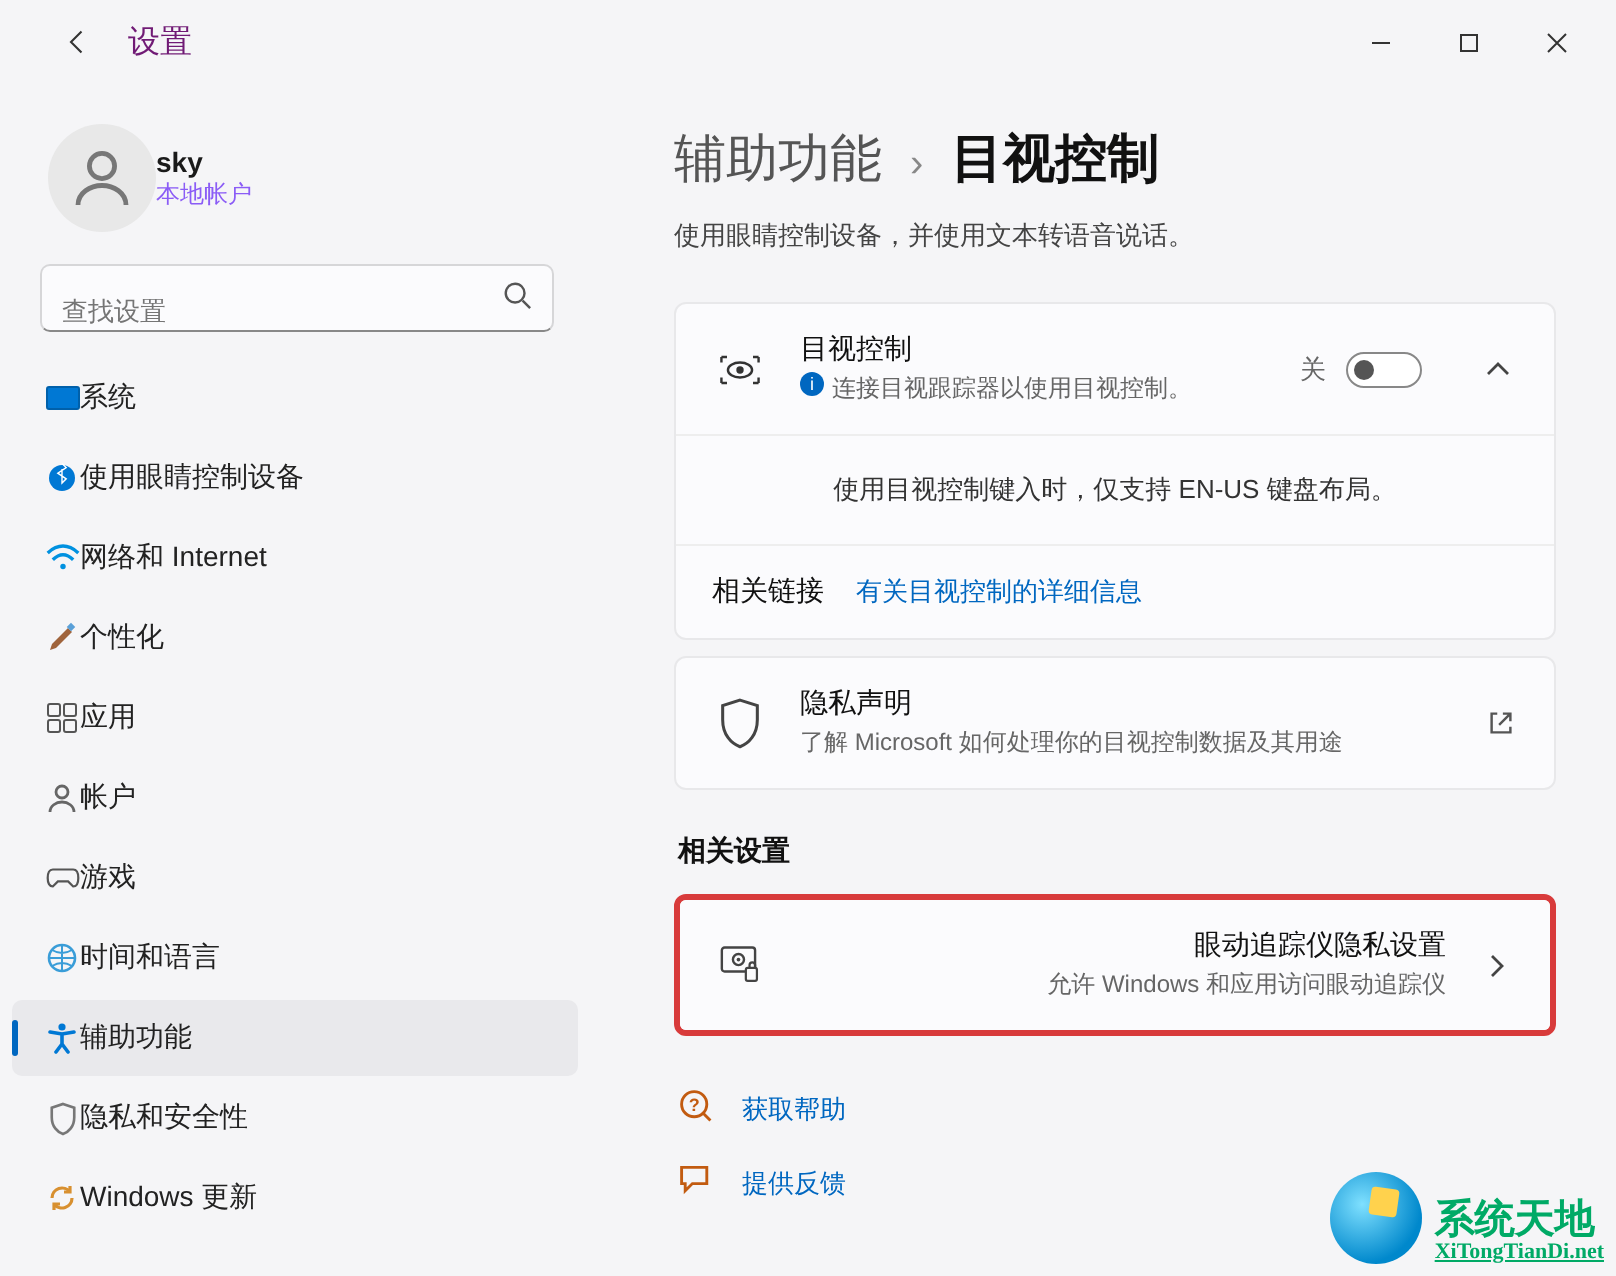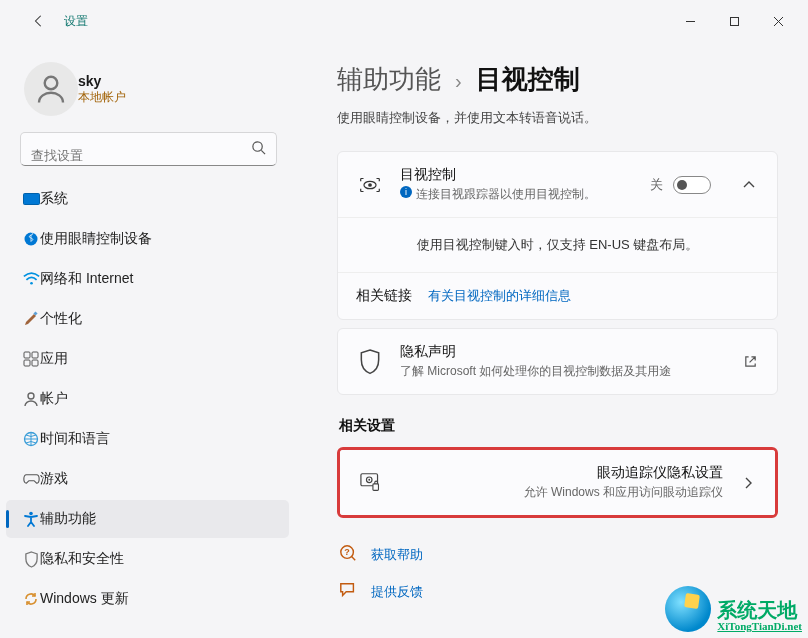--- a/index.html
+++ b/index.html
@@ -19,21 +19,21 @@
       align-items: center;
       padding: 0 8px 0 24px;
       background: #f5f5f7;
     }
     .back-btn {
       width: 30px; height: 30px;
       display: flex; align-items: center; justify-content: center;
       border-radius: 4px;
       cursor: pointer;
     }
-    .title-text { margin-left: 10px; font-size: 12px; color: #0f766e; }
+    .title-text { margin-left: 10px; font-size: 16px; color: #701a75; }
     .window-controls {
       margin-left: auto;
       display: flex;
       gap: 0;
     }
     .win-ctrl {
       width: 44px; height: 30px;
       display: flex; align-items: center; justify-content: center;
       cursor: pointer;
     }
@@ -51,21 +51,21 @@
       align-items: center;
       padding: 10px 20px 16px 24px;
     }
     .avatar {
       width: 54px; height: 54px;
       border-radius: 50%;
       background: #e8e8e8;
       display: flex; align-items: center; justify-content: center;
     }
     .user-name { font-size: 14px; font-weight: 600; }
-    .user-sub { font-size: 12px; color: #a16207; }
+    .user-sub { font-size: 12px; color: #8b5cf6; }
     .search-wrap {
       padding: 0 18px 8px 20px;
     }
     .search-box {
       display: flex;
       align-items: center;
       background: #fbfbfd;
       border: 1px solid #d6d6d8;
       border-bottom: 1.5px solid #888;
       border-radius: 5px;
@@ -315,34 +315,34 @@
         <span class="nav-ico">
             <svg width="16" height="16" viewBox="0 0 16 16">
               <circle cx="8" cy="5" r="3" fill="none" stroke="#666" stroke-width="1.4"></circle>
               <path d="M2 15c0-3 3-5 6-5s6 2 6 5" fill="none" stroke="#666" stroke-width="1.4"></path>
             </svg>
           </span>
         <span>帐户</span>
       </div>
       <div class="nav-item">
         <span class="nav-ico">
+            <svg width="17" height="14" viewBox="0 0 20 14">
+              <path d="M4 2h12c2 0 3 2 3 5s-1 5-3 5l-3-3H7l-3 3c-2 0-3-2-3-5s1-5 3-5z" fill="none" stroke="#555" stroke-width="1.3"></path>
+            </svg>
+          </span>
+        <span>游戏</span>
+      </div>
+      <div class="nav-item">
+        <span class="nav-ico">
             <svg width="16" height="16">
               <circle cx="8" cy="8" r="6.5" fill="none" stroke="#3a9dd8" stroke-width="1.3"></circle>
               <path d="M8 1.5v13M1.5 8h13M3 4q5 3 10 0M3 12q5-3 10 0" stroke="#3a9dd8" stroke-width="1" fill="none"></path>
             </svg>
           </span>
         <span>时间和语言</span>
-      </div>
-      <div class="nav-item">
-        <span class="nav-ico">
-            <svg width="17" height="14" viewBox="0 0 20 14">
-              <path d="M4 2h12c2 0 3 2 3 5s-1 5-3 5l-3-3H7l-3 3c-2 0-3-2-3-5s1-5 3-5z" fill="none" stroke="#555" stroke-width="1.3"></path>
-            </svg>
-          </span>
-        <span>游戏</span>
       </div>
       <div class="nav-item active">
         <span class="nav-ico">
             <svg width="16" height="16" viewBox="0 0 16 16">
               <circle cx="8" cy="2.5" r="1.8" fill="#0078d4"></circle>
               <path d="M2 5l6 1 6-1M8 6v5l-3 4M8 11l3 4" stroke="#0078d4" stroke-width="1.8" fill="none" stroke-linecap="round"></path>
             </svg>
           </span>
         <span>辅助功能</span>
       </div>

